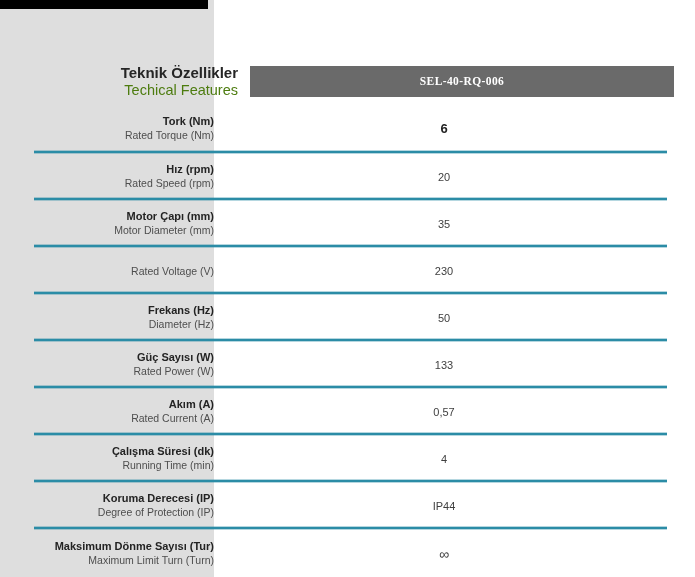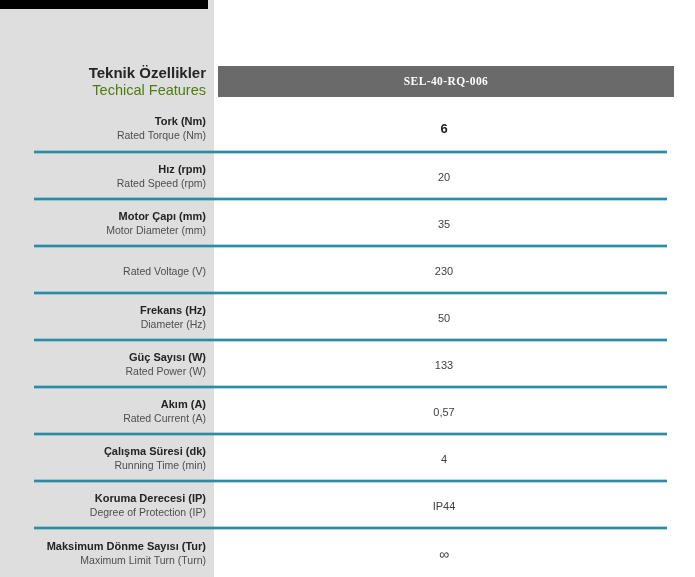--- a/index.html
+++ b/index.html
@@ -18,21 +18,21 @@
     background:#dedede;
   }
   .top-accent {
     position:absolute; left:0; top:0;
     width:208px; height:9px;
     background:#000000;
   }
   .content { position:relative; padding-top:60px; }
 
   
-  .title-row { display:flex; height:42px; }
+  .title-row { display:flex; height:42px;padding-left:32px; }
   .title-cell {
     width:214px; text-align:right; padding-right:8px;
     display:flex; flex-direction:column; justify-content:center;
   }
   .title-tr { font-size:15px; font-weight:bold; color:#252525; line-height:18px; }
   .title-en { font-size:14.5px; color:#4d7c0f; line-height:17px; }
   .header-cell {
     flex:1; display:flex; align-items:center;
     padding-left:4px; padding-right:21px;
   }
@@ -43,21 +43,21 @@
   }
   .model-name {
     color:#ffffff; font-size:11.5px; font-weight:bold; letter-spacing:0.4px;
   }
 
   
   .row { position:relative; display:flex; height:47px; }
   .row.first { height:50px; }
   .row.last { height:49px; }
   .label-cell {
-    width:214px; text-align:right; padding-right:8px; padding-top:2px;
+    width:214px; text-align:right; padding-top:2px;
     display:flex; flex-direction:column; justify-content:center;
   }
   .lbl-tr { font-size:11px; font-weight:bold; color:#232323; line-height:13px; }
   .lbl-en { font-size:10.5px; color:#4e4e4e; line-height:13px; margin-top:1px; }
   .value-cell {
     flex:1; display:flex; align-items:center; justify-content:center;
     padding-right:21px; padding-top:2px;
   }
   .val { font-size:11px; color:#3e3e3e; }
   .val.bold { font-size:13px; font-weight:bold; color:#222222; }

